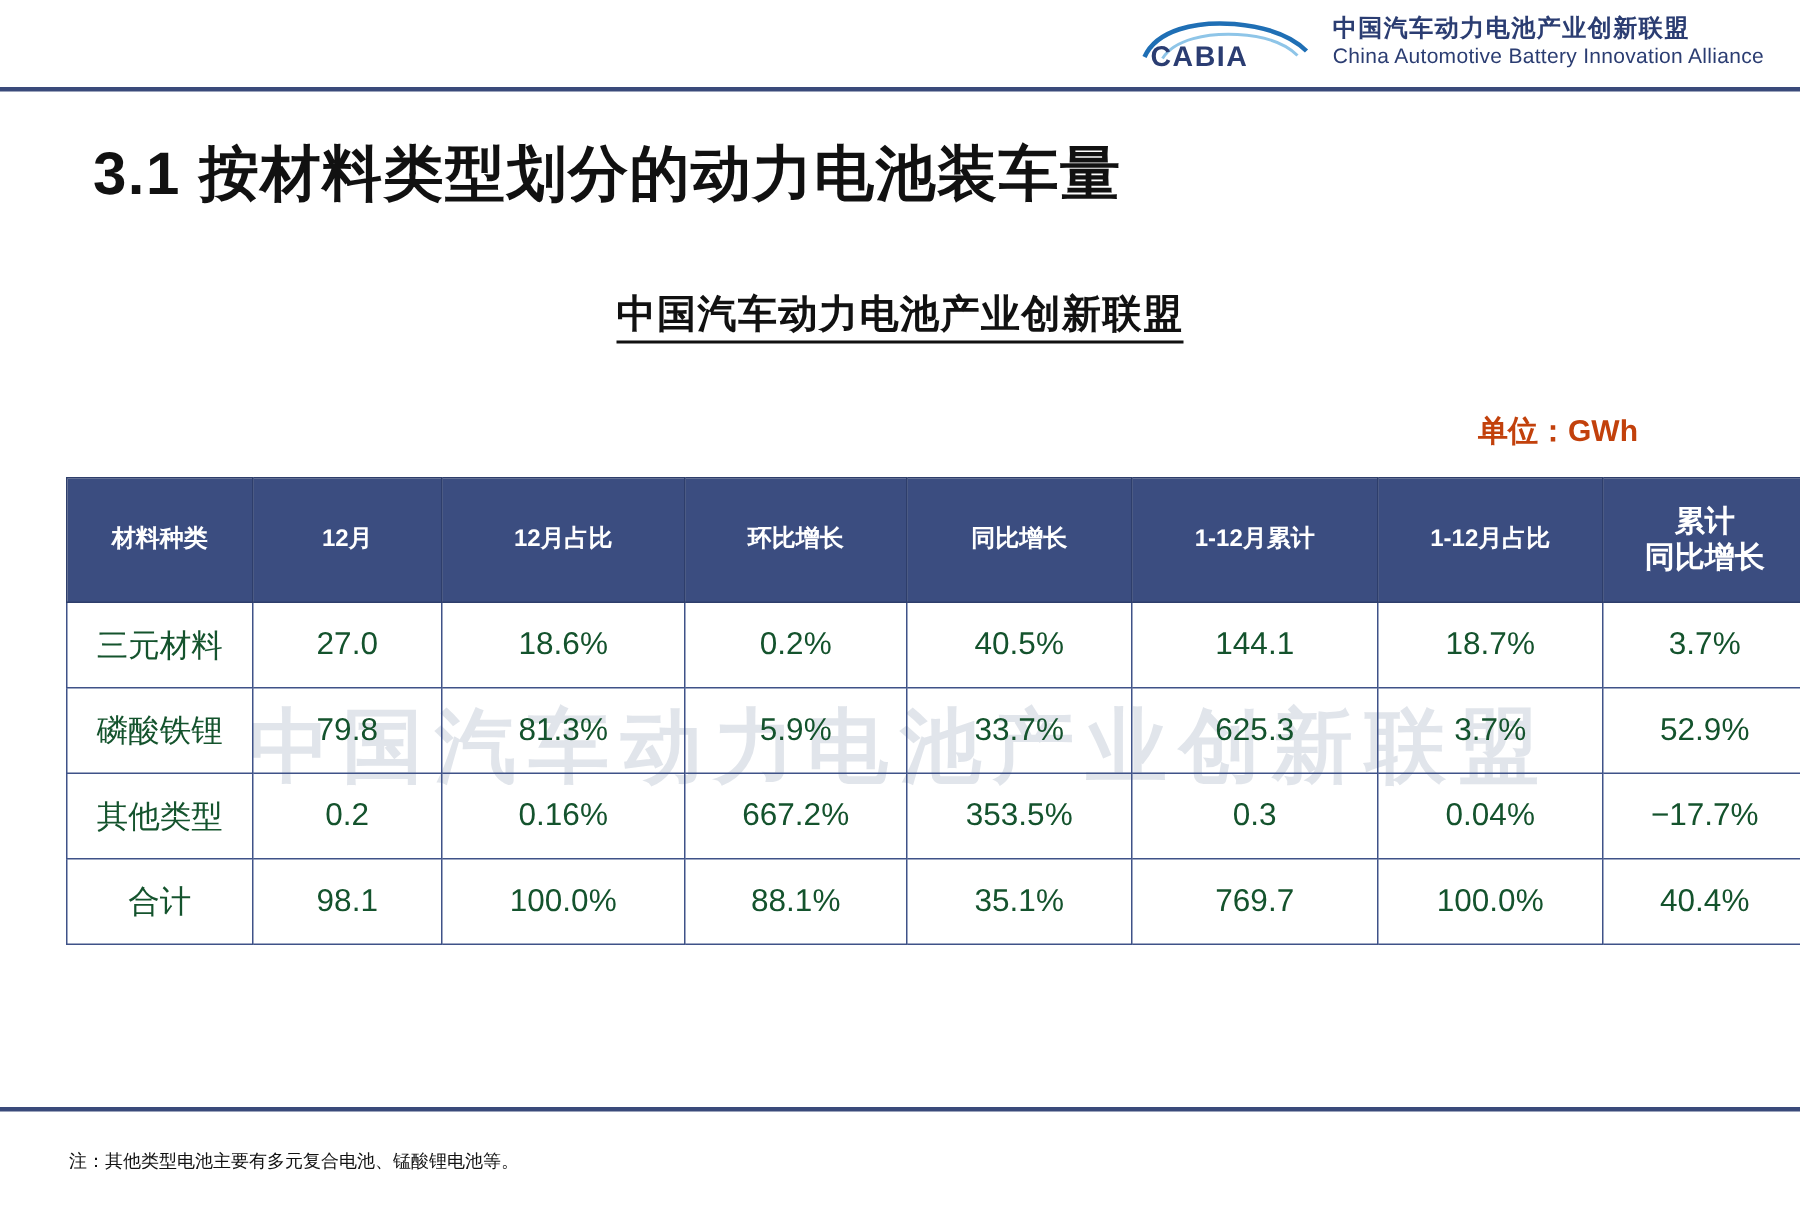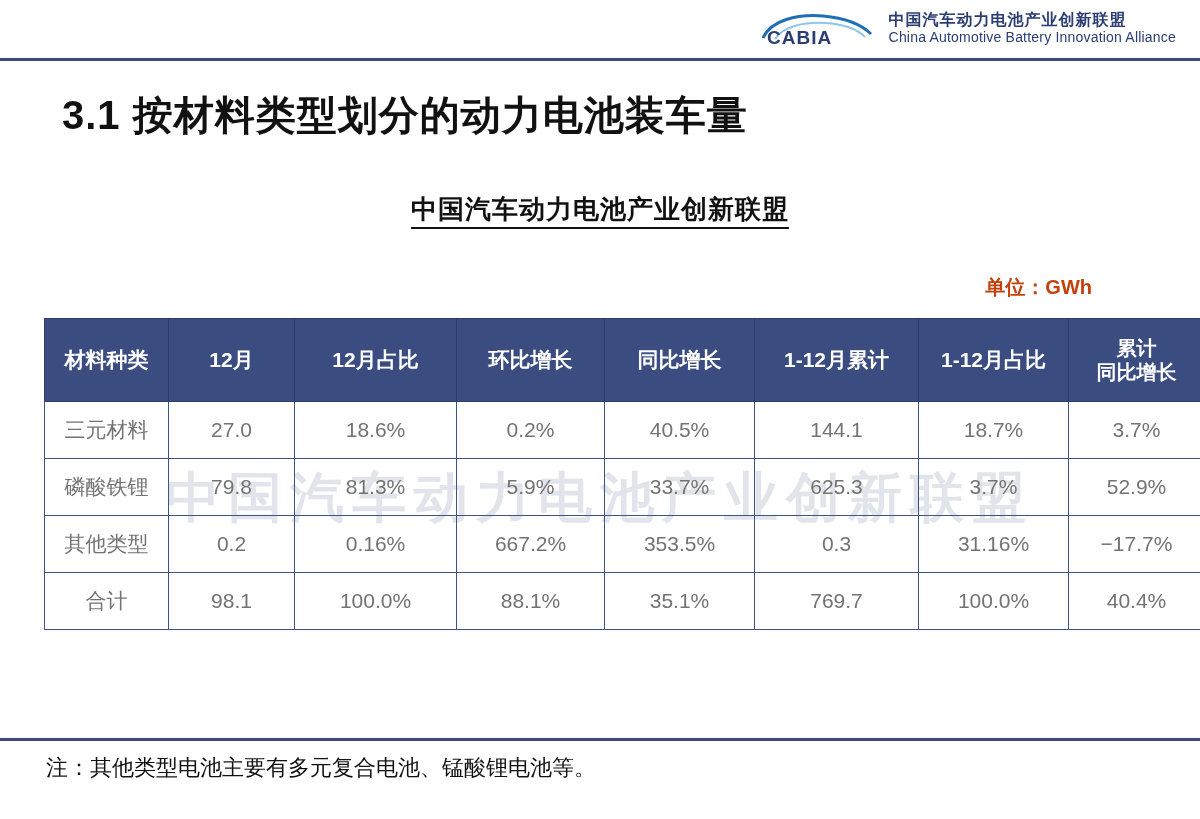--- a/index.html
+++ b/index.html
@@ -128,30 +128,30 @@
   table.data-table {
     border-collapse: collapse;
     width: 1112px;
     table-layout: fixed;
   }
   table.data-table th,
   table.data-table td {
     border: 1px solid #3f5288;
     text-align: center;
     font-size: 21px;
-    color: #737373;
+    color: #14532d;
     height: 56px;
     padding: 0 4px;
     background: transparent;
   }
   table.data-table thead th {
     background: #3b4d80;
     color: #ffffff;
     font-weight: bold;
-    font-size: 21px;
+    font-size: 16px;
     height: 82px;
     line-height: 1.2;
     border: 1px solid #2e3e6b;
   }
   table.data-table thead th.two-line {
     font-size: 20px;
   }
   table.data-table tbody td.rowlabel {
     font-weight: normal;
   }
@@ -173,21 +173,21 @@
     bottom: 78px;
     left: 0;
     width: 1200px;
     height: 3px;
     background: #3a4a7a;
   }
   .footer-note {
     position: absolute;
     bottom: 36px;
     left: 46px;
-    font-size: 22px;
+    font-size: 12px;
     color: #111111;
   }
 </style>
 </head>
 <body>
 
 <div class="header">
   <div class="logo-wrap">
     <div class="logo-mark">
       <svg width="120" height="40" viewBox="0 0 120 40" aria-hidden="true">
@@ -262,21 +262,21 @@
         <td>3.7%</td>
         <td>52.9%</td>
       </tr>
       <tr>
         <td class="rowlabel">其他类型</td>
         <td>0.2</td>
         <td>0.16%</td>
         <td>667.2%</td>
         <td>353.5%</td>
         <td>0.3</td>
-        <td>31.16%</td>
+        <td>0.04%</td>
         <td>−17.7%</td>
       </tr>
       <tr>
         <td class="rowlabel">合计</td>
         <td>98.1</td>
         <td>100.0%</td>
         <td>88.1%</td>
         <td>35.1%</td>
         <td>769.7</td>
         <td>100.0%</td>

